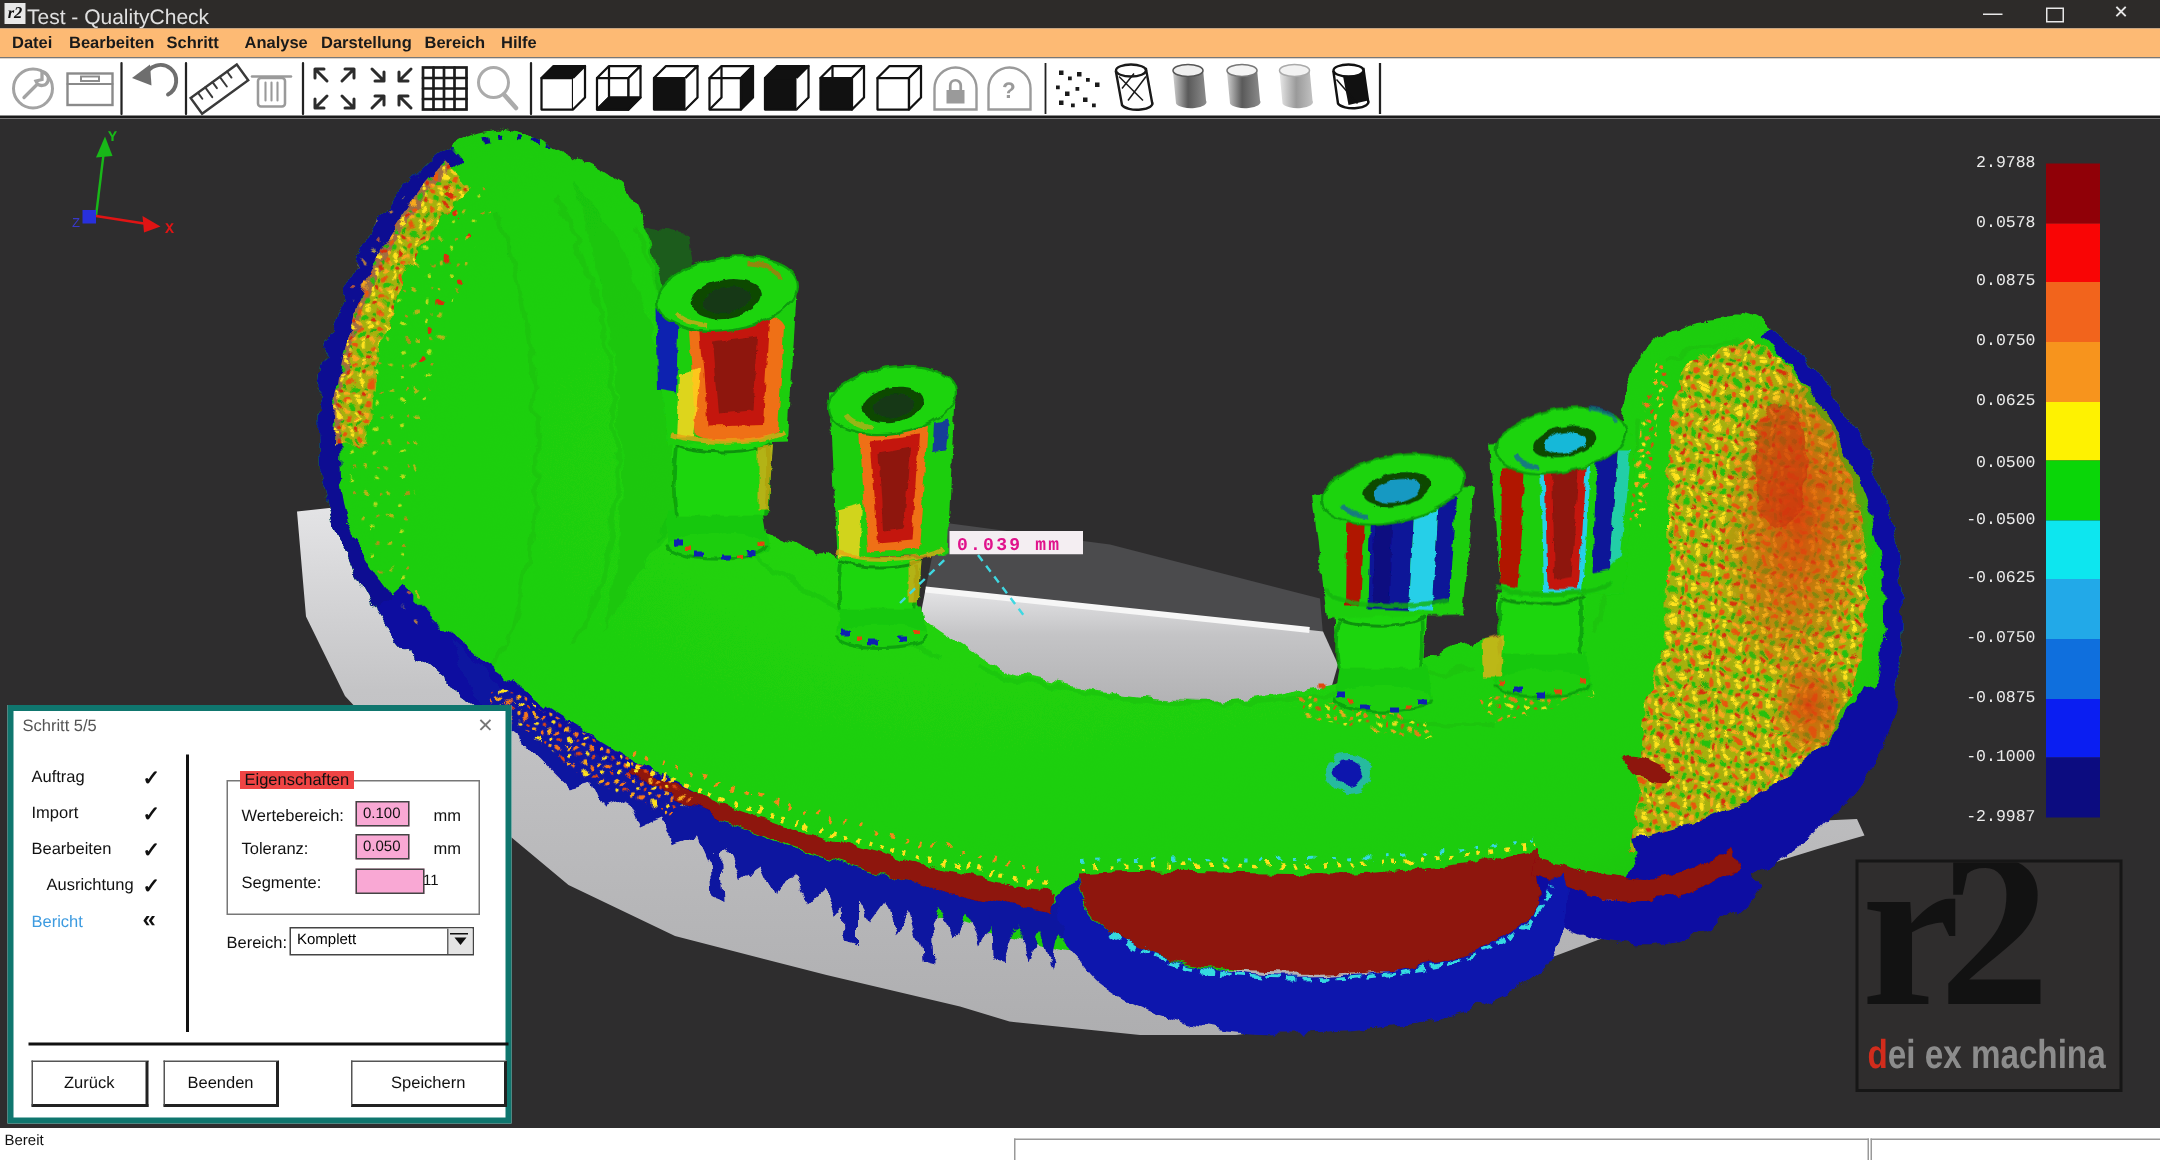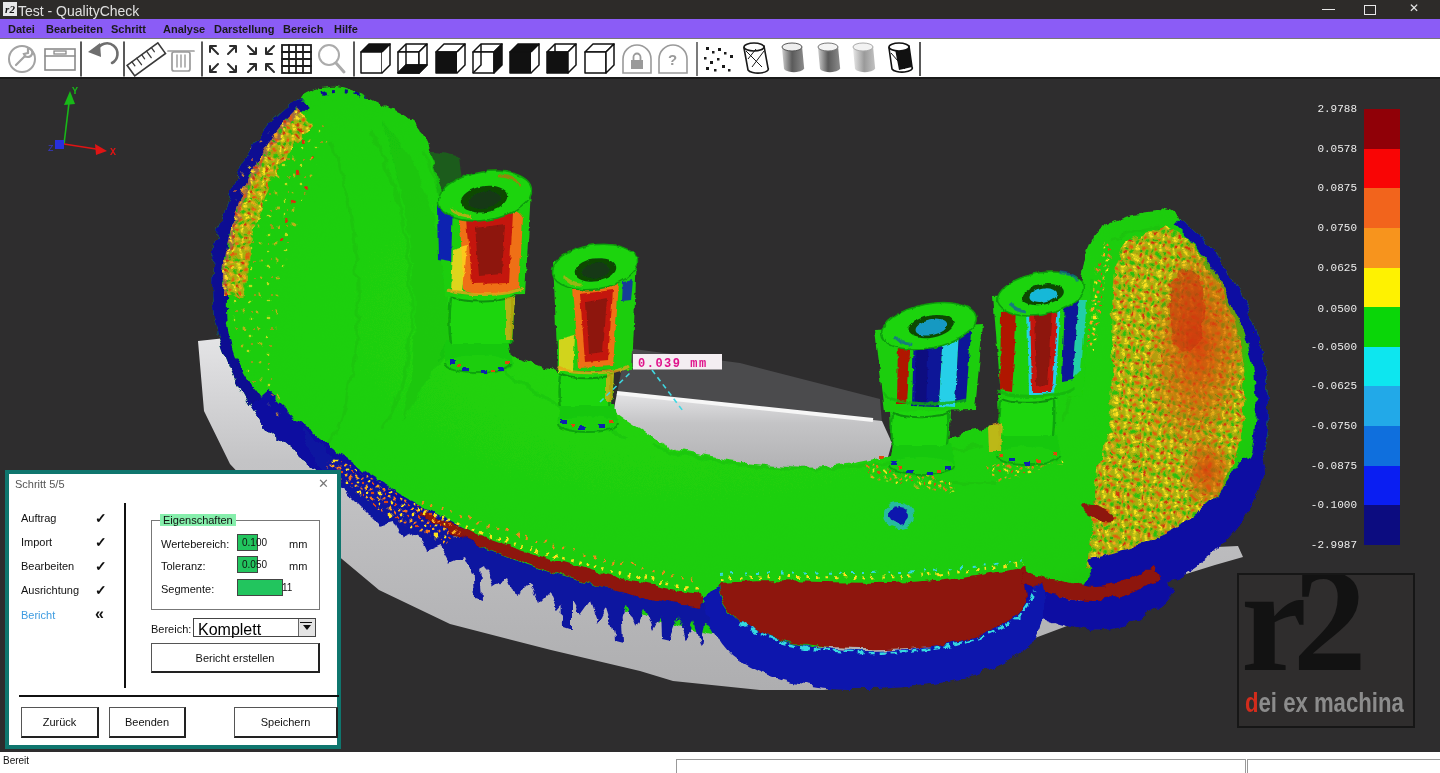--- a/index.html
+++ b/index.html
@@ -2,43 +2,43 @@
 <html><head>
 <meta charset="utf-8">
 <style>
   html,body{margin:0;padding:0;width:1440px;height:773px;overflow:hidden;background:#fff;
     font-family:"Liberation Sans",sans-serif;}
   #titlebar{position:absolute;left:0;top:0;width:1440px;height:19px;background:#2d2b29;}
   #titlebar .ico{position:absolute;left:3px;top:2px;width:14px;height:14px;background:#e8e8e8;
     color:#111;font:italic bold 11px "Liberation Serif",serif;text-align:center;line-height:14px;}
   #titlebar .txt{position:absolute;left:18px;top:3px;color:#e0e0e0;font-size:14px;}
   .winbtn{position:absolute;top:0;width:14px;height:19px;color:#e8e8e8;}
-  #menubar{position:absolute;left:0;top:19px;width:1440px;height:20px;background:#8b5cf6;border-bottom:1px solid #777;box-sizing:border-box;}
+  #menubar{position:absolute;left:0;top:19px;width:1440px;height:20px;background:#fdba74;border-bottom:1px solid #777;box-sizing:border-box;}
   #menubar span{position:absolute;top:4px;font-size:11px;font-weight:bold;color:#1a1a1a;}
   #toolbar{position:absolute;left:0;top:39px;width:1440px;height:40px;background:#fff;}
   #toolbar svg{position:absolute;left:0;top:0;}
   #viewport{position:absolute;left:0;top:79px;width:1440px;height:673px;background:#2e2d2e;}
   #statusbar{position:absolute;left:0;top:752px;width:1440px;height:21px;background:#fff;}
   #statusbar .txt{position:absolute;left:3px;top:3px;font-size:10px;color:#111;}
   .sbox{position:absolute;border:1px solid #999;border-bottom:none;background:#fff;}
   
   .lgbl{position:absolute;width:36px;}
   .lgtx{position:absolute;color:#ececec;font:11px "Liberation Mono",monospace;width:80px;text-align:right;}
   
   #dlg{position:absolute;left:5px;top:470px;width:336px;height:279px;background:#fff;
     border:4px solid #0f766e;box-sizing:border-box;}
   #dlg .t{position:absolute;left:6px;top:4px;color:#555;font-size:11px;}
   #dlg .x{position:absolute;right:8px;top:2px;color:#777;font-size:13px;}
   .step{position:absolute;left:12px;font-size:11px;color:#111;}
   .chk{position:absolute;left:86px;font-size:14px;font-weight:bold;color:#111;}
   #grp{position:absolute;left:142px;top:46px;width:167px;height:88px;border:1px solid #777;}
-  #grp .lgd{position:absolute;left:8px;top:-7px;background:#86efac;padding:0 3px;font-size:11px;color:#111;}
+  #grp .lgd{position:absolute;left:8px;top:-7px;background:#ef4444;padding:0 3px;font-size:11px;color:#111;}
   .frow{position:absolute;font-size:11px;color:#111;}
-  .fin{position:absolute;border:1px solid #444;font-size:10px;color:#111;background:#22c55e;
-    padding:2px 0 0 4px;box-sizing:border-box;width:21px;height:17px;}
+  .fin{position:absolute;border:1px solid #444;font-size:10px;color:#111;background:#f9a8d4;
+    padding:2px 0 0 4px;box-sizing:border-box;width:36px;height:17px;}
   .btn{position:absolute;background:#fff;border:1px solid #555;border-right:2px solid #222;
     border-bottom:2px solid #222;box-sizing:border-box;font-size:11px;color:#111;
     text-align:center;}
 </style>
 </head>
 <body>
 <div id="titlebar">
   <div class="ico">r2</div>
   <div class="txt">Test - QualityCheck</div>
   <div class="winbtn" style="left:1322px;top:9px;width:13px;height:1px;background:#e8e8e8;"></div>
@@ -553,45 +553,44 @@
 </div>
 <div id="dlg">
   <div class="t">Schritt 5/5</div>
   <div class="x">✕</div>
   <div class="step" style="top:38px;">Auftrag</div>
     <div class="chk" style="top:36px;">✓</div>
   <div class="step" style="top:62px;">Import</div>
     <div class="chk" style="top:60px;">✓</div>
   <div class="step" style="top:86px;">Bearbeiten</div>
     <div class="chk" style="top:84px;">✓</div>
-  <div class="step" style="top:110px;">Ausrichtung</div>
+  <div class="step" style="top:110px;margin-left:10px;">Ausrichtung</div>
     <div class="chk" style="top:108px;">✓</div>
   <div class="step" style="top:135px;color:#3d9be0;">Bericht</div>
     <div class="chk" style="top:131px;font-size:16px;">«</div>
   <div style="position:absolute;left:115px;top:29px;width:2px;height:185px;background:#111;"></div>
   <div id="grp">
     <div class="lgd">Eigenschaften</div>
     <div class="frow" style="left:9px;top:17px;">Wertebereich:</div>
     <div class="fin" style="left:85px;top:13px;">0.100</div>
     <div class="frow" style="left:137px;top:17px;">mm</div>
     <div class="frow" style="left:9px;top:39px;">Toleranz:</div>
     <div class="fin" style="left:85px;top:35px;">0.050</div>
     <div class="frow" style="left:137px;top:39px;">mm</div>
     <div class="frow" style="left:9px;top:62px;">Segmente:</div>
     <div class="fin" style="left:85px;top:58px;padding-left:44px;">11</div>
   </div>
   <div class="frow" style="left:142px;top:149px;">Bereich:</div>
   <div style="position:absolute;left:184px;top:144px;width:123px;height:19px;border:1px solid #444;box-sizing:border-box;">
-    <div style="position:absolute;left:4px;top:2px;font-size:16px;">Komplett</div>
+    <div style="position:absolute;left:4px;top:2px;font-size:10px;">Komplett</div>
     <div style="position:absolute;right:0;top:0;width:16px;height:17px;background:#e4e4e4;border-left:1px solid #666;">
       <div style="position:absolute;left:4px;top:6px;width:0;height:0;border-left:4px solid transparent;border-right:4px solid transparent;border-top:5px solid #111;"></div>
       <div style="position:absolute;left:1px;top:3px;width:12px;height:1px;background:#111;"></div>
     </div>
   </div>
-  <div class="btn" style="left:142px;top:169px;width:169px;height:30px;line-height:28px;">Bericht erstellen</div>
   <div style="position:absolute;left:10px;top:221px;width:320px;height:2px;background:#111;"></div>
   <div class="btn" style="left:12px;top:233px;width:78px;height:31px;line-height:29px;">Zurück</div>
   <div class="btn" style="left:100px;top:233px;width:77px;height:31px;line-height:29px;">Beenden</div>
   <div class="btn" style="left:225px;top:233px;width:104px;height:31px;line-height:29px;">Speichern</div>
 </div>
 <div id="r2logo" style="position:absolute;left:1237px;top:573px;width:178px;height:155px;background:#2f2d2d;border:2px solid #161616;box-sizing:border-box;overflow:hidden;">
   <div style="position:absolute;left:2px;top:-40px;width:176px;color:#121212;font:bold 148px 'Liberation Serif',serif;letter-spacing:-14px;">r2</div>
   <div style="position:absolute;left:6px;top:113px;width:170px;font:bold 27px 'Liberation Sans',sans-serif;transform:scaleX(0.82);transform-origin:0 0;white-space:nowrap;color:#8c8c8c;"><span style="color:#d22c1c;">d</span>ei ex machina</div>
 </div>
 <div id="statusbar">

